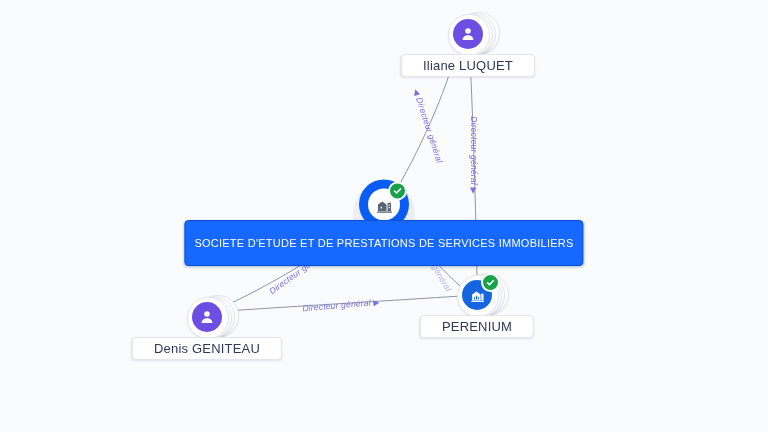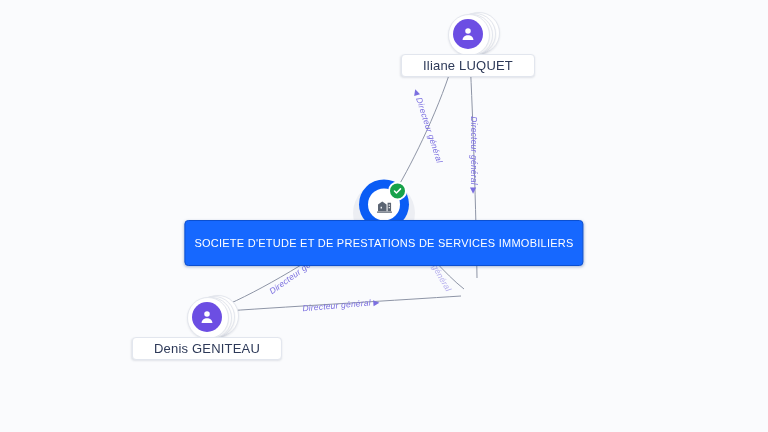--- a/index.html
+++ b/index.html
@@ -151,20 +151,42 @@
       <div class="avatar person">
         <svg width="18" height="18" viewBox="0 0 24 24" fill="#ffffff">
           <circle cx="12" cy="8" r="3.7"></circle>
           <path d="M4.8 20c0-4 3.3-6.3 7.2-6.3S19.2 16 19.2 20z"></path>
         </svg>
       </div>
     </div>
     <div class="chip" style="top:40px;">Iliane LUQUET</div>
   </div>
 
+  <div class="node" style="left:477px;top:295px;">
+    <div class="stack">
+      <div class="card c3"></div>
+      <div class="card c2"></div>
+      <div class="card c1"></div>
+      <div class="card c0"></div>
+      <div class="avatar company">
+        <svg width="17" height="17" viewBox="0 0 24 24" fill="#ffffff">
+          <path d="M3 19.5h18v1.6H3z"></path>
+          <path d="M4.4 10.6l6-4.1 6 4.1v8.3H4.4z" fill="#ffffff"></path>
+          <path d="M7.1 14.6h1.5v3.1H7.1zM9.8 12.4h1.5v5.3H9.8zM12.5 13.6h1.5v4.1h-1.5z" fill="#1565e0"></path>
+          <path d="M17.4 9.3h3.1v9.6h-3.1z"></path>
+        </svg>
+      </div>
+      <div class="badge-check">
+        <svg width="9" height="9" viewBox="0 0 24 24" fill="none" stroke="#ffffff" stroke-width="4" stroke-linecap="round" stroke-linejoin="round">
+          <path d="M4 12.5l5.2 5.2L20 6.6"></path>
+        </svg>
+      </div>
+    </div>
+    <div class="chip" style="top:40px;">PERENIUM</div>
+  </div>
 
   <div class="node" style="left:207px;top:317px;">
     <div class="stack">
       <div class="card c3"></div>
       <div class="card c2"></div>
       <div class="card c1"></div>
       <div class="card c0"></div>
       <div class="avatar person">
         <svg width="18" height="18" viewBox="0 0 24 24" fill="#ffffff">
           <circle cx="12" cy="8" r="3.7"></circle>

